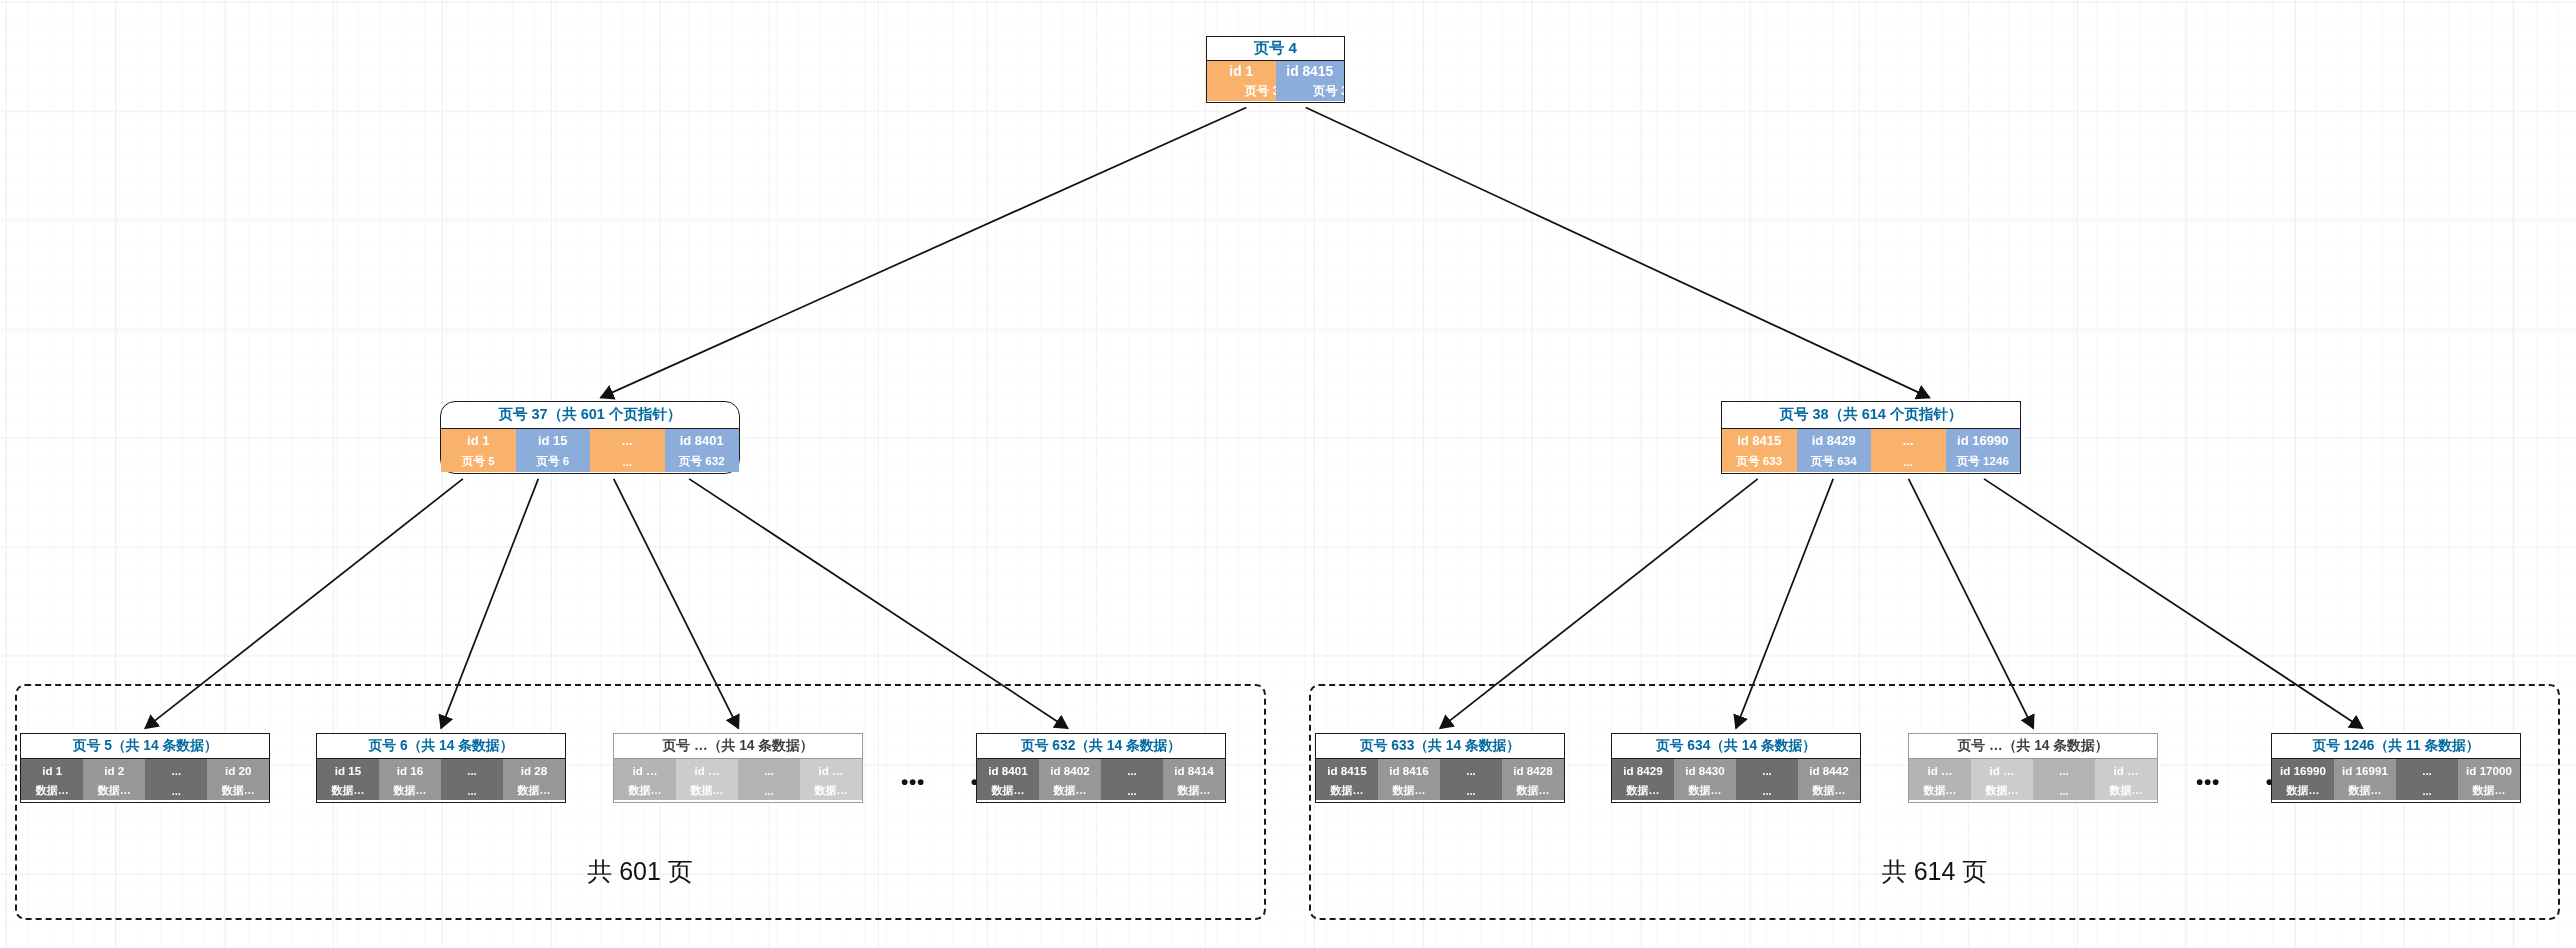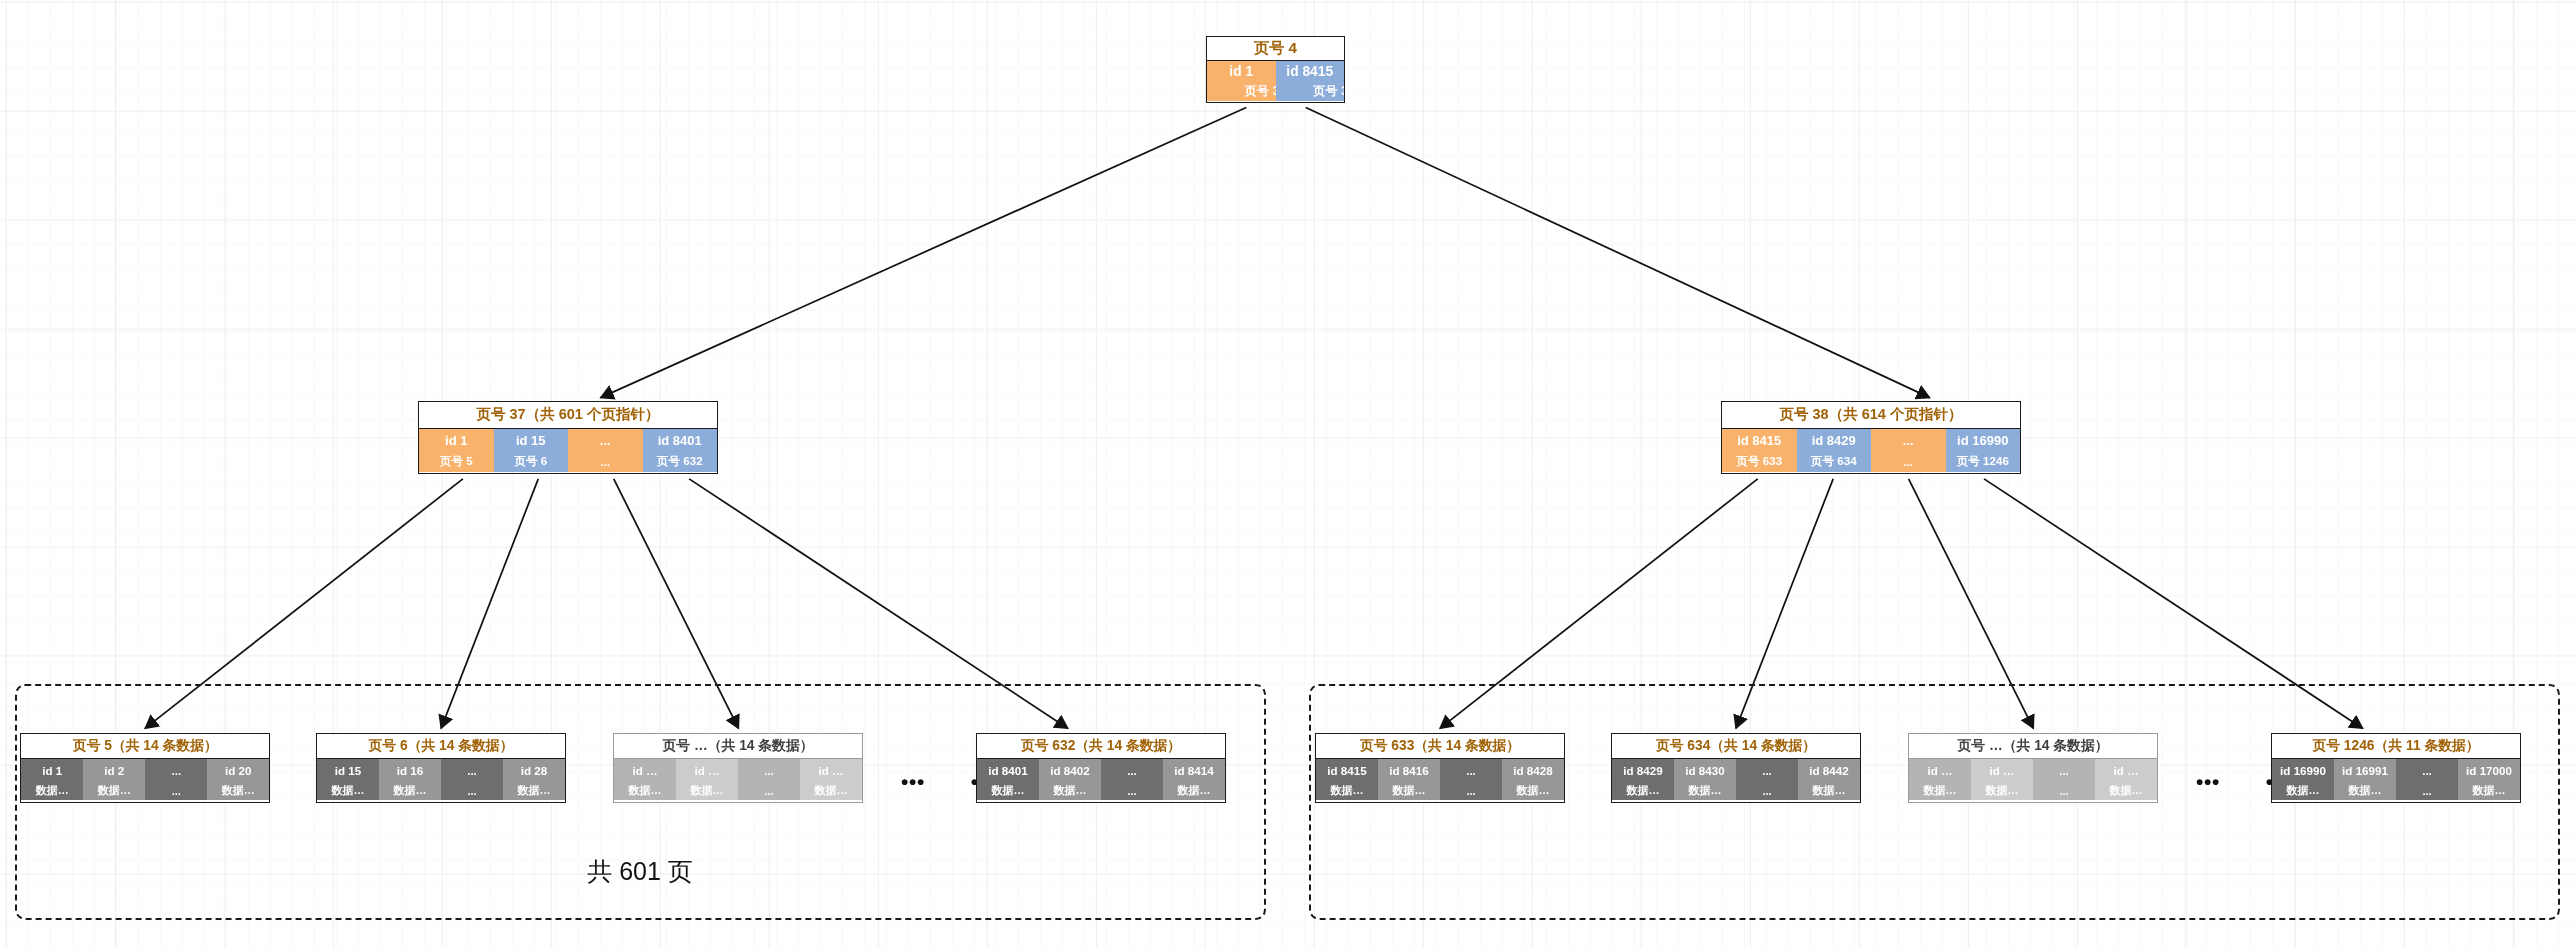--- a/index.html
+++ b/index.html
@@ -35,21 +35,21 @@
     position: absolute;
     box-sizing: border-box;
     border: 1.5px solid #1a1a1a;
     background: #ffffff;
     z-index: 5;
   }
   .node-title {
     box-sizing: border-box;
     width: 100%;
     text-align: center;
-    color: #a16207;
+    color: #0369a1;
     white-space: nowrap;
     overflow: hidden;
   }
   .cells {
     display: flex;
     width: 100%;
     box-sizing: border-box;
   }
   .cell {
     box-sizing: border-box;
@@ -85,21 +85,21 @@
   .root .cell { width: 50%; height: 40px; }
   .root .cell-id { height: 20.3px; font-size: 13.8px; }
   .root .cell-sub { height: 19.6px; font-size: 12.3px; padding-left: 48px; }
 
   
   .mid {
     top: 401px;
     width: 300px;
     height: 73px;
   }
-  .mid.mid-left  { left: 418px; }
+  .mid.mid-left  { left: 440px; border-radius: 15px; }
   .mid.mid-right { left: 1721px; }
   .mid .node-title {
     height: 27px;
     line-height: 25px;
     font-size: 14.5px;
     font-weight: bold;
     border-bottom: 1.5px solid #1a1a1a;
   }
   .mid .cells { height: 43px; }
   .mid .cell { width: 25%; height: 43px; }
@@ -453,15 +453,16 @@
         <div class="cell-id">...</div>
         <div class="cell-sub">...</div>
       </div>
       <div class="cell g-light">
         <div class="cell-id">id 17000</div>
         <div class="cell-sub">数据…</div>
       </div>
     </div>
   </div>
 
+  <div class="group-caption right">共 614 页</div>
 
 </div>
 
 
 </body></html>

